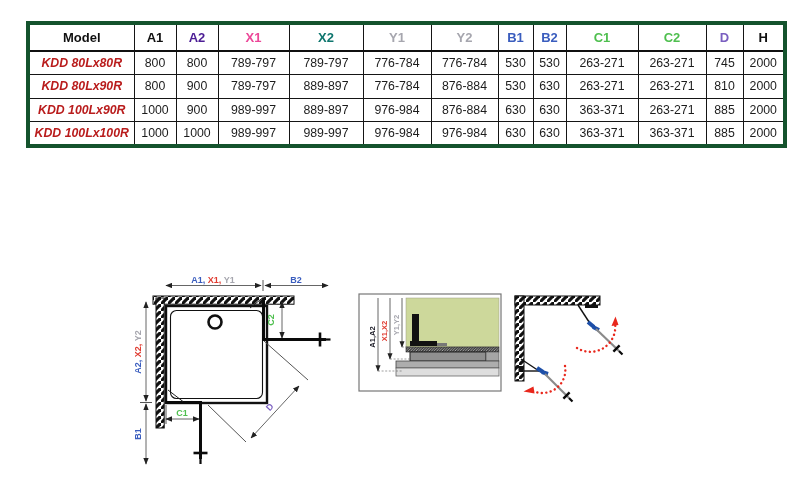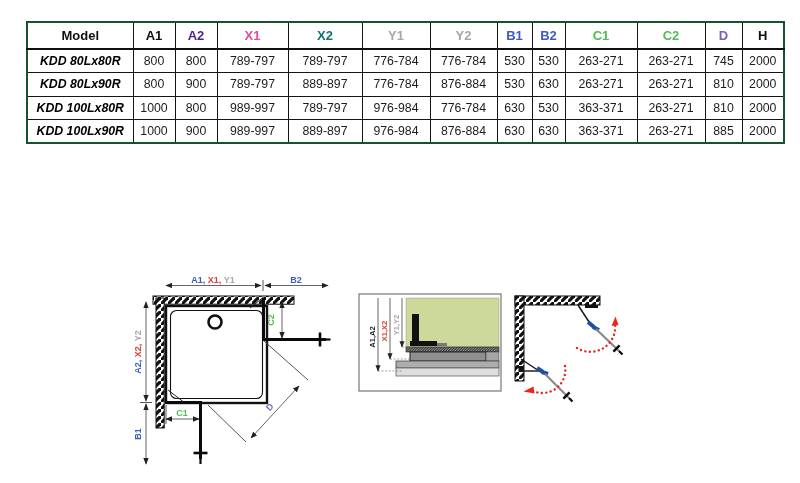--- a/index.html
+++ b/index.html
@@ -4,36 +4,36 @@
 <style>
   html,body{margin:0;padding:0;}
   body{
     width:800px;height:483px;position:relative;background:#ffffff;
     font-family:"Liberation Sans",sans-serif;overflow:hidden;
   }
   
   .table-wrap{position:absolute;left:26px;top:21px;}
   table[data-name="spec-table"]{
     border-collapse:collapse;table-layout:fixed;width:757px;
-    border:2px solid #14532d;background:#fff;
+    border:4px solid #14532d;background:#fff;
   }
   table[data-name="spec-table"] th,
   table[data-name="spec-table"] td{
     border:1.6px solid #151515;text-align:center;vertical-align:middle;
     padding:0;white-space:nowrap;overflow:hidden;
   }
   table[data-name="spec-table"] th{
     height:25px;font-size:13px;font-weight:bold;color:#101010;background:#fff;
     border-bottom:2px solid #101010;
   }
   table[data-name="spec-table"] td{
     height:22.3px;font-size:12.3px;color:#1c1c1c;background:#fff;
   }
   table[data-name="spec-table"] td.model{
-    font-weight:bold;font-style:italic;color:#000000;text-align:center;
+    font-weight:bold;font-style:italic;color:#b91c1c;text-align:center;
   }
   
   .dg{position:absolute;}
   #plan-svg{left:133px;top:276px;}
   #section-svg{left:358px;top:292px;}
   #doors-svg{left:505px;top:274px;}
   svg text{font-family:"Liberation Sans",sans-serif;font-weight:bold;}
   .lbl-plan{font-size:9px;}
   .lbl-sec{font-size:7.6px;}
   .dimline{stroke:#555;stroke-width:0.9;fill:none;}
@@ -103,46 +103,46 @@
           <td data-name="value-cell">776-784</td>
           <td data-name="value-cell">876-884</td>
           <td data-name="value-cell">530</td>
           <td data-name="value-cell">630</td>
           <td data-name="value-cell">263-271</td>
           <td data-name="value-cell">263-271</td>
           <td data-name="value-cell">810</td>
           <td data-name="value-cell">2000</td>
         </tr>
         <tr data-name="table-row">
-          <td class="model" data-name="model-cell">KDD 100Lx80R</td>
-          <td data-name="value-cell">1000</td>
-          <td data-name="value-cell">800</td>
-          <td data-name="value-cell">989-997</td>
-          <td data-name="value-cell">789-797</td>
-          <td data-name="value-cell">976-984</td>
-          <td data-name="value-cell">776-784</td>
-          <td data-name="value-cell">630</td>
-          <td data-name="value-cell">530</td>
-          <td data-name="value-cell">363-371</td>
-          <td data-name="value-cell">263-271</td>
-          <td data-name="value-cell">810</td>
-          <td data-name="value-cell">2000</td>
-        </tr>
-        <tr data-name="table-row">
           <td class="model" data-name="model-cell">KDD 100Lx90R</td>
           <td data-name="value-cell">1000</td>
           <td data-name="value-cell">900</td>
           <td data-name="value-cell">989-997</td>
           <td data-name="value-cell">889-897</td>
           <td data-name="value-cell">976-984</td>
           <td data-name="value-cell">876-884</td>
           <td data-name="value-cell">630</td>
           <td data-name="value-cell">630</td>
           <td data-name="value-cell">363-371</td>
           <td data-name="value-cell">263-271</td>
+          <td data-name="value-cell">885</td>
+          <td data-name="value-cell">2000</td>
+        </tr>
+        <tr data-name="table-row">
+          <td class="model" data-name="model-cell">KDD 100Lx100R</td>
+          <td data-name="value-cell">1000</td>
+          <td data-name="value-cell">1000</td>
+          <td data-name="value-cell">989-997</td>
+          <td data-name="value-cell">989-997</td>
+          <td data-name="value-cell">976-984</td>
+          <td data-name="value-cell">976-984</td>
+          <td data-name="value-cell">630</td>
+          <td data-name="value-cell">630</td>
+          <td data-name="value-cell">363-371</td>
+          <td data-name="value-cell">363-371</td>
           <td data-name="value-cell">885</td>
           <td data-name="value-cell">2000</td>
         </tr>
       </tbody>
     </table>
 </div>
 
 <svg id="plan-svg" class="dg" data-name="plan-view-diagram" width="208" height="200" viewBox="0 0 208 200">
   <defs>
     <pattern id="hatchP" patternUnits="userSpaceOnUse" width="7" height="7">

